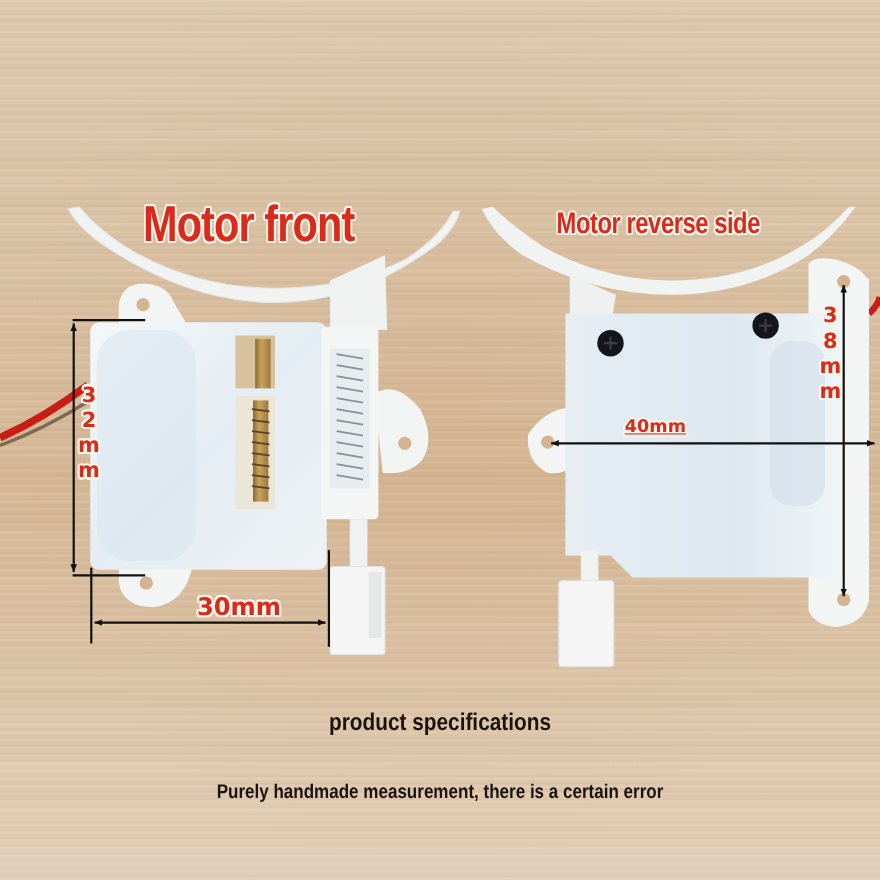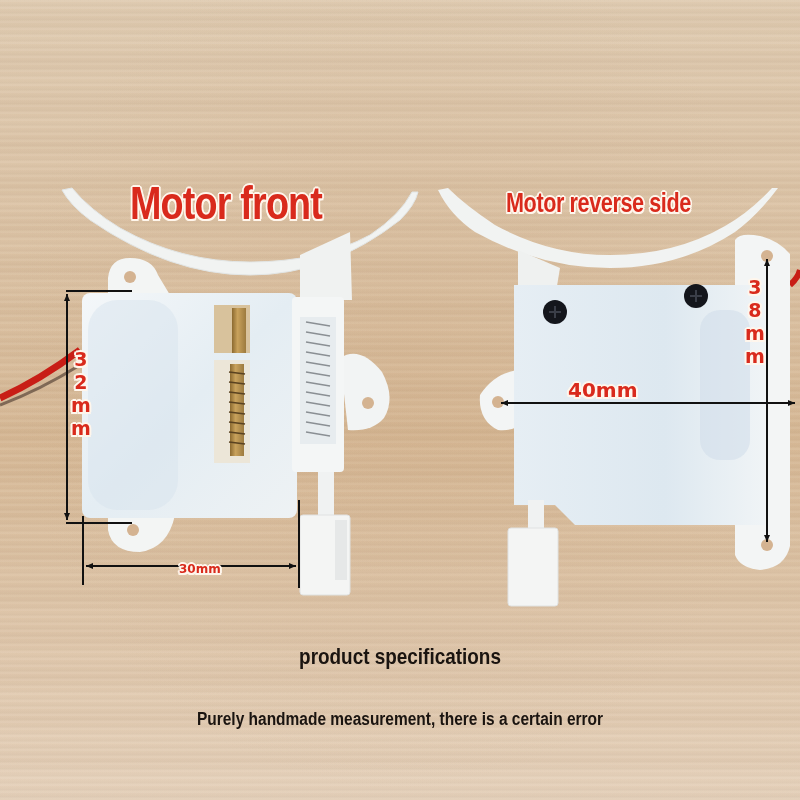--- a/index.html
+++ b/index.html
@@ -25,22 +25,22 @@
       font-family: "Liberation Sans Narrow", "Liberation Sans", sans-serif;
       text-shadow: -1.5px -1.5px 0 #fff6ec, 1.5px -1.5px 0 #fff6ec, -1.5px 1.5px 0 #fff6ec, 1.5px 1.5px 0 #fff6ec, 0 2px 0 #fff6ec, 2px 0 0 #fff6ec, -2px 0 0 #fff6ec, 0 -2px 0 #fff6ec;
       white-space: nowrap;
     }
     .title-front { left: 130px; top: 176px; font-size: 46px; letter-spacing: -1px; transform: scaleX(0.82); transform-origin: left top; }
     .title-reverse { left: 506px; top: 188px; font-size: 27px; letter-spacing: -0.5px; transform: scaleX(0.80); transform-origin: left top; }
     .dim { font-family: "DejaVu Sans", sans-serif; font-weight: bold; font-size: 19px; }
     .dim-vertical { display: flex; flex-direction: column; align-items: center; line-height: 23px; }
     .dim-32 { left: 71px; top: 348px; }
     .dim-38 { left: 745px; top: 276px; }
-    .dim-40 { left: 568px; top: 378px; font-size: 20px; }
-    .dim-30 { left: 179px; top: 562px; font-size: 12px; }
+    .dim-40 { left: 568px; top: 378px; font-size: 16px; text-decoration: underline; }
+    .dim-30 { left: 179px; top: 540px; font-size: 22px; }
     .caption {
       position: absolute; left: 0; width: 800px; text-align: center; color: #1a1410;
       font-weight: bold;
     }
     .caption-main { top: 644px; font-size: 22px; transform: scaleX(0.86); }
     .caption-sub { top: 709px; font-size: 18px; transform: scaleX(0.86); }
   </style>
 </head>
 <body>
 

